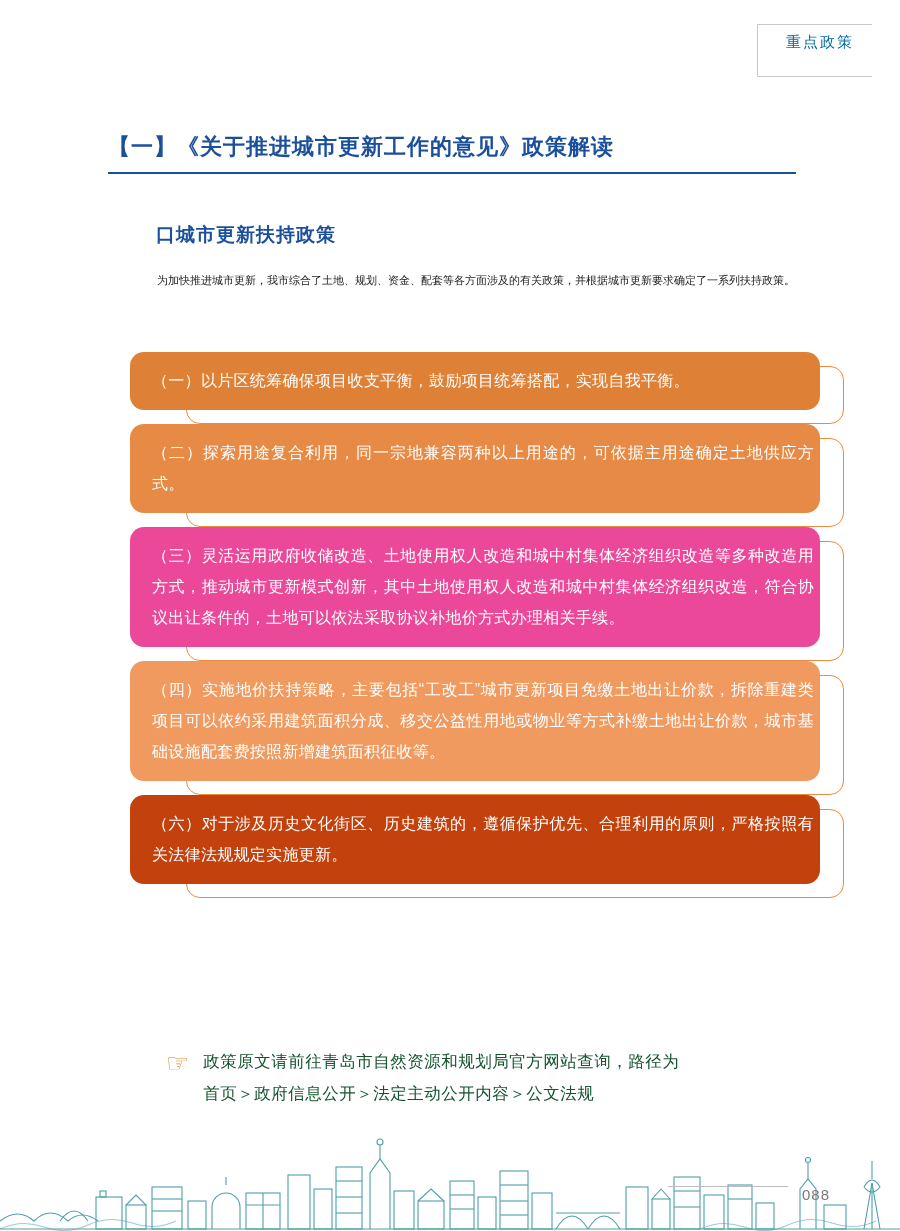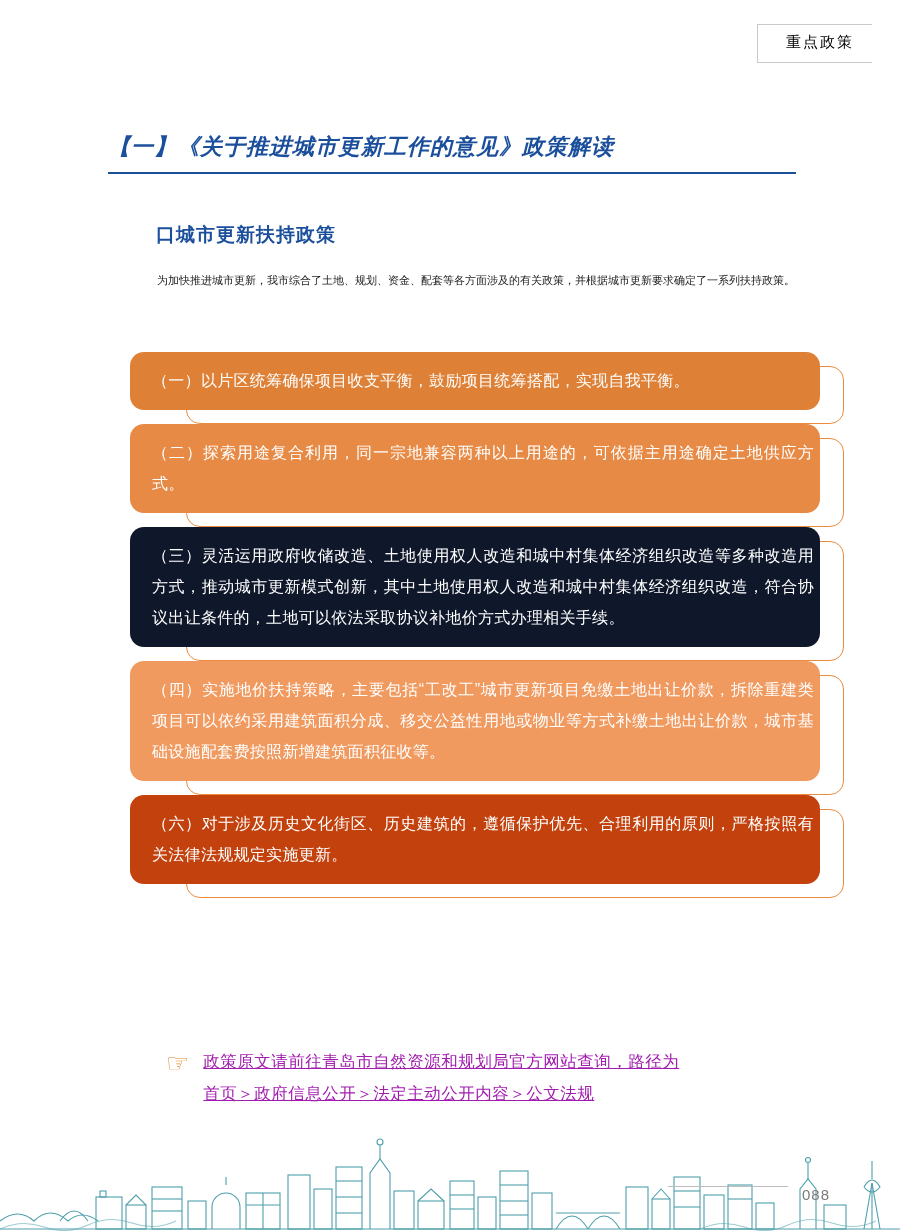--- a/index.html
+++ b/index.html
@@ -15,42 +15,41 @@
     overflow: hidden;
   }
 
   
   .header-tab {
     position: absolute;
     top: 24px;
     right: 28px;
     border: 1px solid #c9c9c9;
     border-right: none;
-    padding: 8px 18px 10px 28px;
+    padding: 8px 18px 24px 28px;
     font-size: 15px;
-    color: #000000;
+    color: #0369a1;
     letter-spacing: 2px;
     background: #ffffff;
   }
 
   
   .section-title-wrap {
     position: absolute;
     top: 132px;
     left: 108px;
     width: 688px;
   }
   .section-title {
     font-size: 22px;
     font-weight: bold;
     color: #1b4f9c;
     letter-spacing: 1px;
     padding-bottom: 10px;
     white-space: nowrap;
-    font-style: italic;
   }
   .title-rule {
     height: 2px;
     background: #1b4f9c;
     width: 100%;
   }
 
   
   .sub-title {
     position: absolute;
@@ -105,21 +104,21 @@
     color: #ffffff;
     font-size: 16px;
     line-height: 31px;
     letter-spacing: 0.3px;
     text-align: justify;
     box-sizing: border-box;
     width: 690px;
   }
   .policy-item.shade-0 .box { background: #de8136; }
   .policy-item.shade-1 .box { background: #e68a45; }
-  .policy-item.shade-2 .box { background: #0f172a; }
+  .policy-item.shade-2 .box { background: #ec4899; }
   .policy-item.shade-3 .box { background: #f09a60; }
   .policy-item.shade-4 .box { background: #f2a171; }
   .policy-item.shade-5 .box { background: #c2410c; }
 
   
   .footnote {
     position: absolute;
     top: 1046px;
     left: 166px;
     width: 640px;
@@ -131,23 +130,22 @@
     font-size: 26px;
     line-height: 26px;
     margin-right: 14px;
     margin-top: 4px;
     flex: 0 0 auto;
   }
   .footnote-text {
     font-family: "Liberation Serif", serif;
     font-size: 16.5px;
     line-height: 32px;
-    color: #a21caf;
+    color: #14532d;
     letter-spacing: 0.5px;
-    text-decoration: underline;
   }
 
   
   .page-number {
     position: absolute;
     right: 70px;
     bottom: 28px;
     font-size: 15px;
     color: #7a7a7a;
     letter-spacing: 1px;

